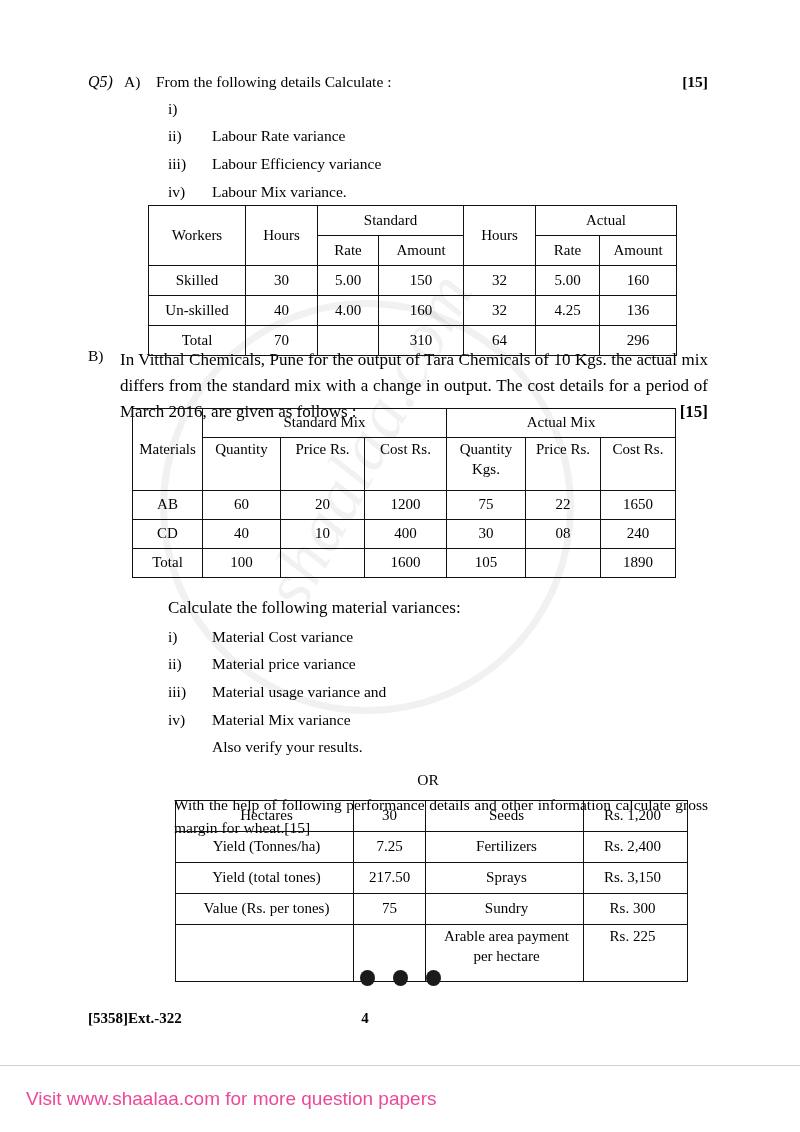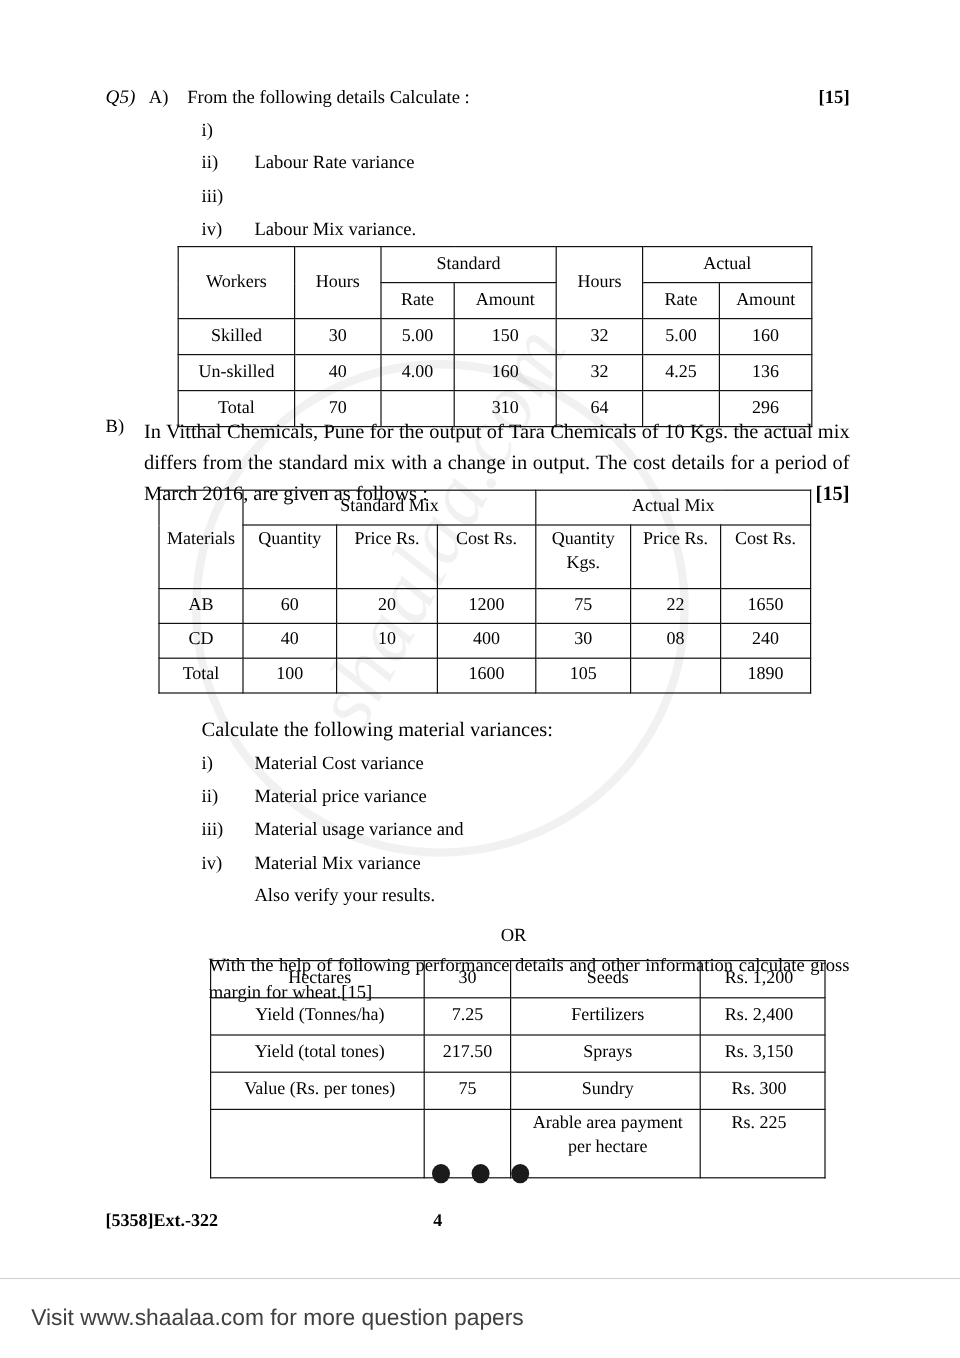--- a/index.html
+++ b/index.html
@@ -248,21 +248,21 @@
     width: 800px;
     height: 66px;
     background: #ffffff;
     display: flex;
     align-items: center;
   }
   #banner .banner-text {
     padding-left: 26px;
     font-family: "Liberation Sans", "DejaVu Sans", sans-serif;
     font-size: 19px;
-    color: #404040;
+    color: #ec4899;
   }
 </style>
 </head>
 <body>
 
 <div id="watermark">
   <div class="wm-circle"></div>
   <div class="wm-text">shaalaa.com</div>
 </div>
 
@@ -280,20 +280,21 @@
     <ul class="roman-list">
       <li class="roman-item">
         <span class="rn">i)</span>
       </li>
       <li class="roman-item">
         <span class="rn">ii)</span>
         <span class="rt">Labour Rate variance</span>
       </li>
       <li class="roman-item">
         <span class="rn">iii)</span>
+        <span class="rt">Labour Efficiency variance</span>
       </li>
       <li class="roman-item">
         <span class="rn">iv)</span>
         <span class="rt">Labour Mix variance.</span>
       </li>
     </ul>
 
     <div style="height:142px"></div>
 
     <div class="part-row">

